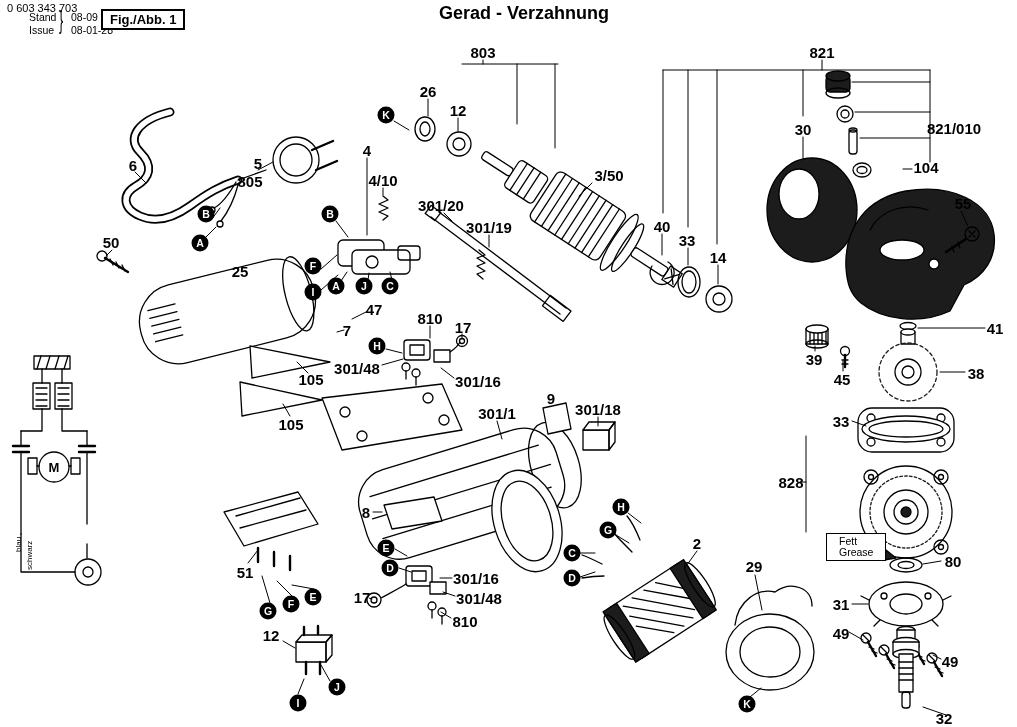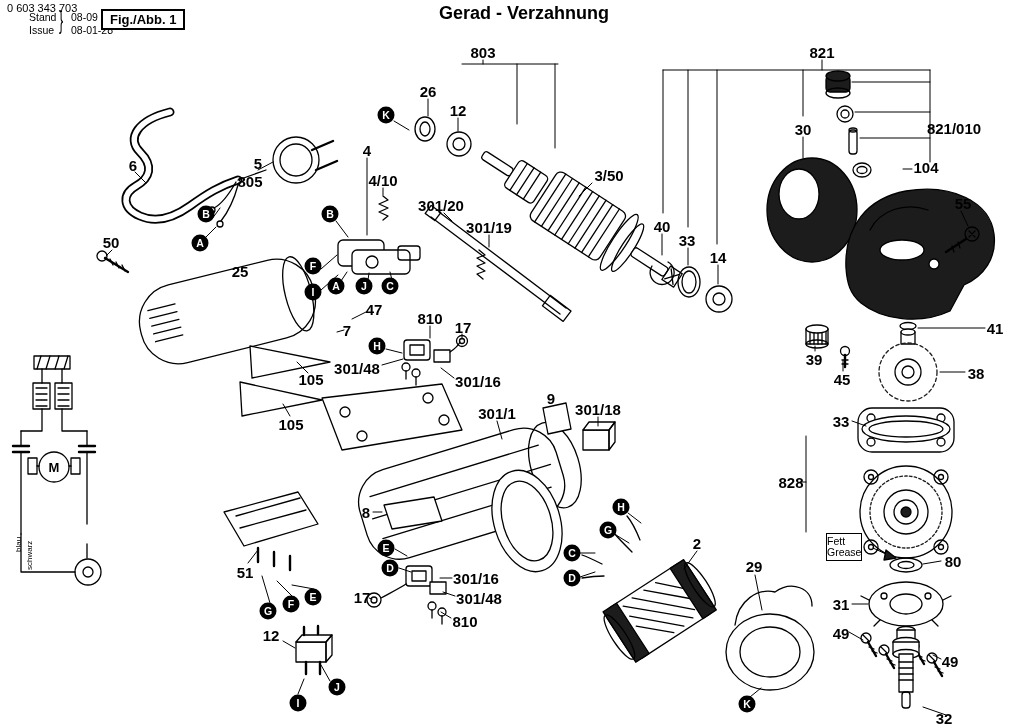--- a/index.html
+++ b/index.html
@@ -25,21 +25,21 @@
   .header-num{position:absolute;left:7px;top:2px;font-size:11px;}
   .stand-block{position:absolute;left:29px;top:11px;font-size:10.5px;line-height:13px;}
   .stand-row span.lbl{display:inline-block;width:30px;}
   .stand-row span.val{display:inline-block;padding-left:12px;}
   .brace{position:absolute;left:57px;top:6px;font-size:25px;transform:scaleX(0.5);}
   .fig-box{position:absolute;left:101px;top:9px;border:2px solid #000;font-weight:bold;
         font-size:13px;padding:1px 7px;background:#fff;}
   .title{position:absolute;left:524px;top:3px;transform:translateX(-50%);font-weight:bold;
         font-size:18px;white-space:nowrap;}
   .grease-box{position:absolute;left:826px;top:533px;border:1.2px solid #000;font-size:10.5px;
-        line-height:11px;padding:2px 0;background:#fff;text-align:left;}
+        line-height:11px;padding:2px 12px;background:#fff;text-align:left;}
   .wire-label{position:absolute;font-size:8px;transform:rotate(-90deg);transform-origin:left top;
         white-space:nowrap;}
   .footer{position:absolute;left:5px;top:663px;font-size:12.5px;line-height:15.2px;}
 </style>
 </head>
 <body>
 
 <div class="page">
 
   <svg class="drawing" width="1017" height="727" viewBox="0 0 1017 727">

